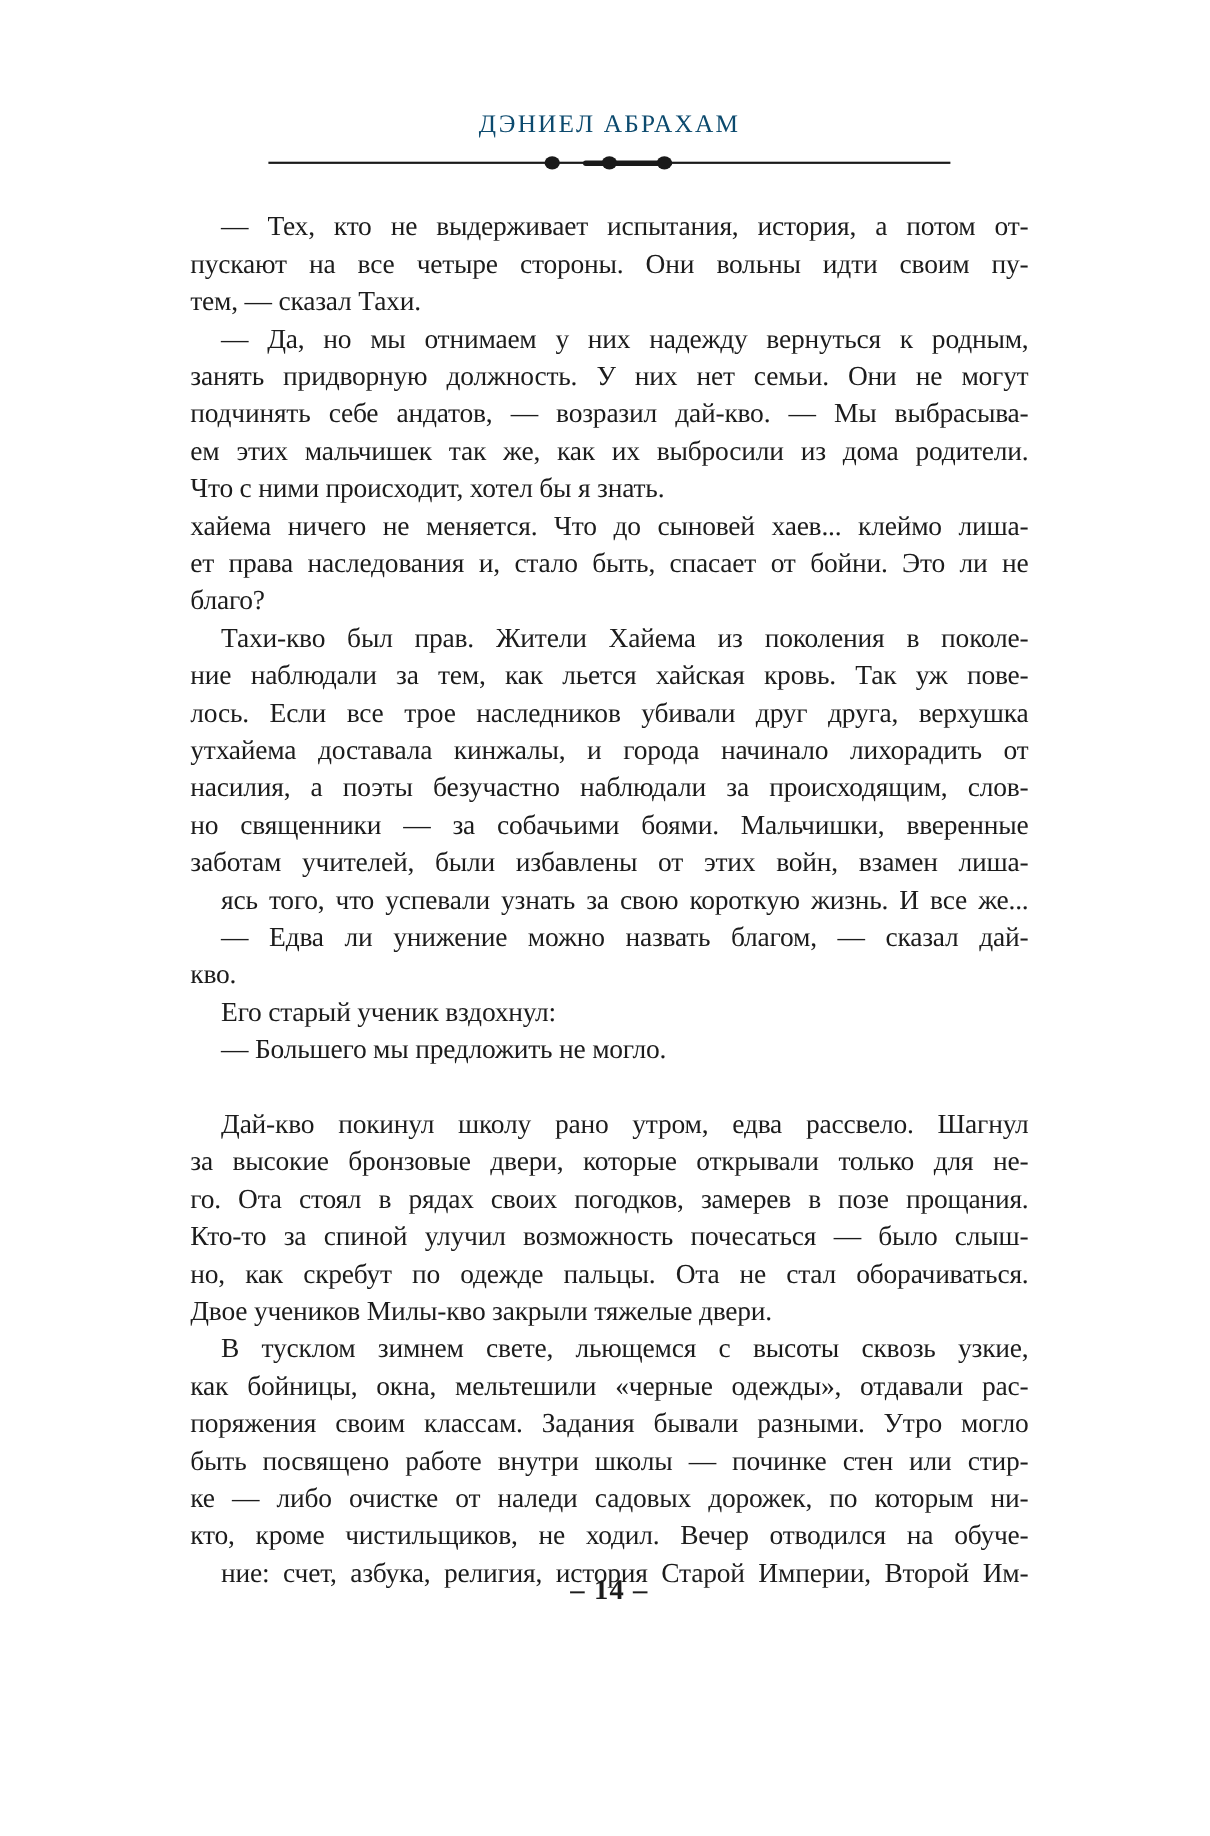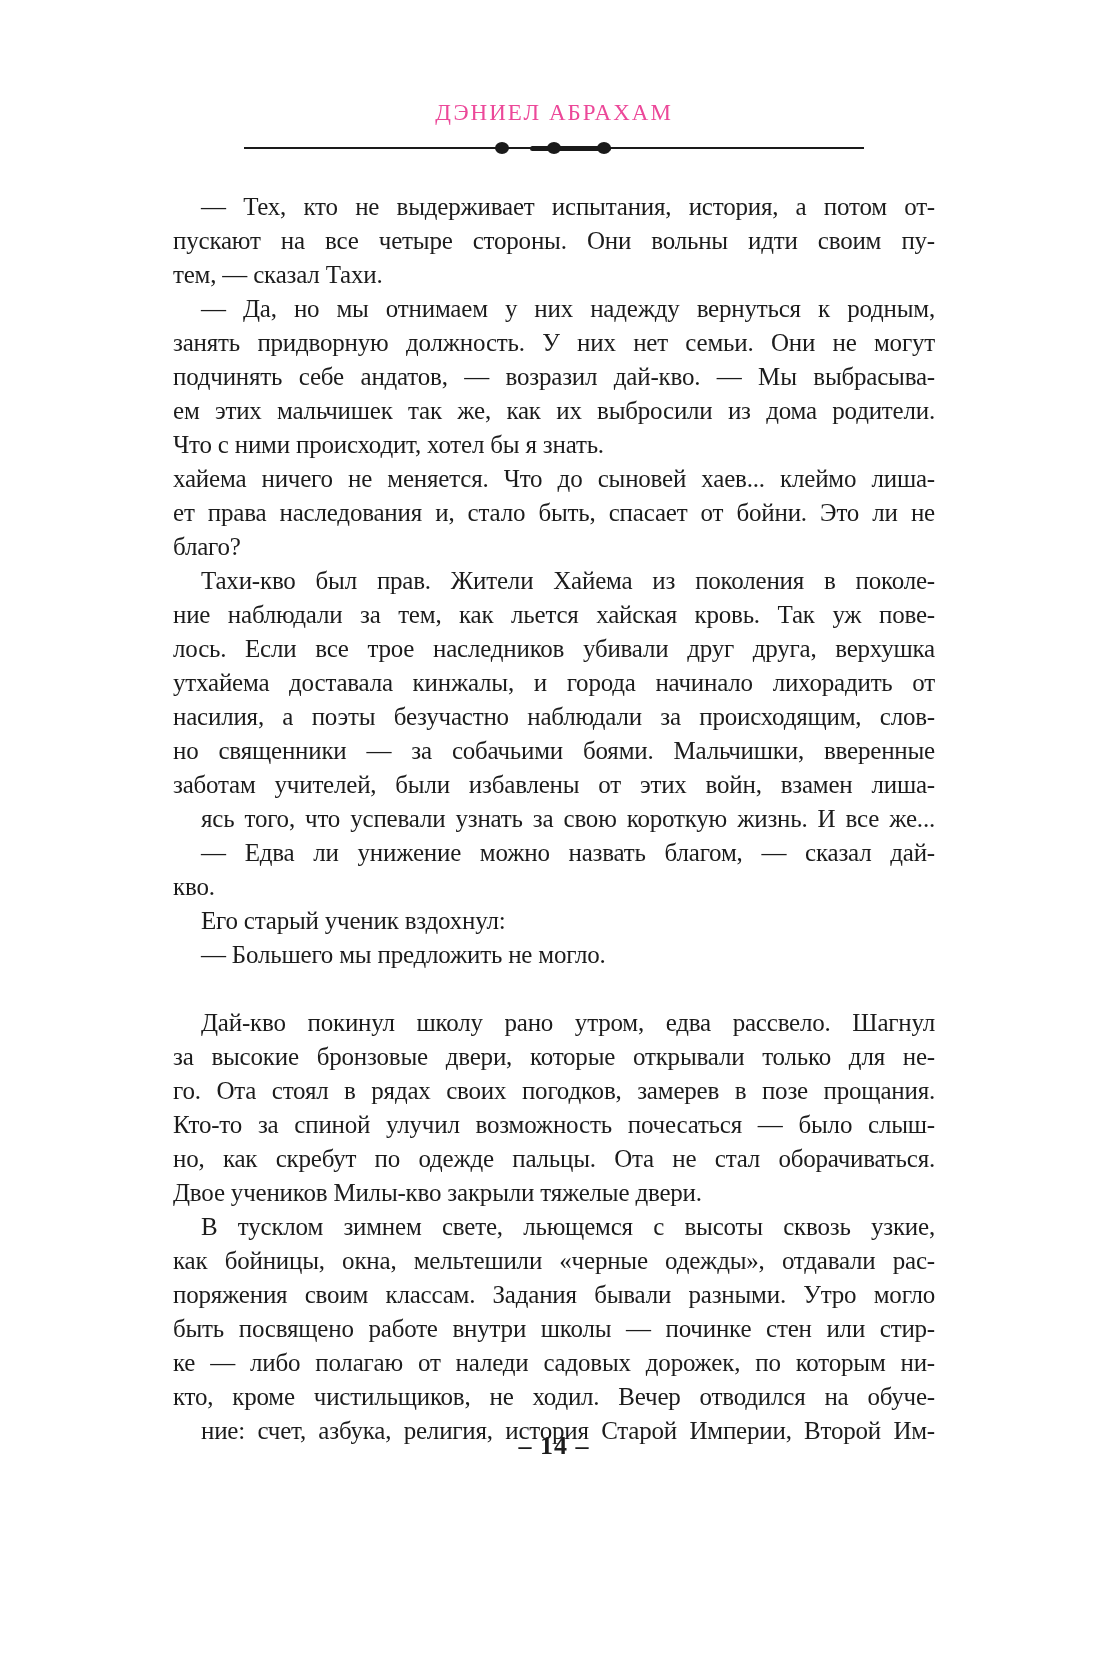--- a/index.html
+++ b/index.html
@@ -16,21 +16,21 @@
   }
   .running-head {
     position: absolute;
     top: 100px;
     left: 173px;
     width: 762px;
     text-align: center;
     font-size: 23px;
     letter-spacing: 2px;
     font-weight: 400;
-    color: #ec4899;
+    color: #0c4a6e;
   }
   .divider {
     position: absolute;
     top: 141px;
     left: 244px;
     width: 620px;
     height: 14px;
   }
   .divider .rule {
     position: absolute;
@@ -148,21 +148,21 @@
         <div class="line">го. Ота стоял в рядах своих погодков, замерев в позе прощания.</div>
         <div class="line">Кто-то за спиной улучил возможность почесаться — было слыш-</div>
         <div class="line">но, как скребут по одежде пальцы. Ота не стал оборачиваться.</div>
         <div class="line last">Двое учеников Милы-кво закрыли тяжелые двери.</div>
       </div>
       <div class="para justify-last">
         <div class="line first">В тусклом зимнем свете, льющемся с высоты сквозь узкие,</div>
         <div class="line">как бойницы, окна, мельтешили «черные одежды», отдавали рас-</div>
         <div class="line">поряжения своим классам. Задания бывали разными. Утро могло</div>
         <div class="line">быть посвящено работе внутри школы — починке стен или стир-</div>
-        <div class="line">ке — либо полагаю от наледи садовых дорожек, по которым ни-</div>
+        <div class="line">ке — либо очистке от наледи садовых дорожек, по которым ни-</div>
         <div class="line">кто, кроме чистильщиков, не ходил. Вечер отводился на обуче-</div>
         <div class="line last">ние: счет, азбука, религия, история Старой Империи, Второй Им-</div>
       </div>
     </main>
 
   <div class="page-number">– 14 –</div>
 
 </div>
 
 </body></html>

